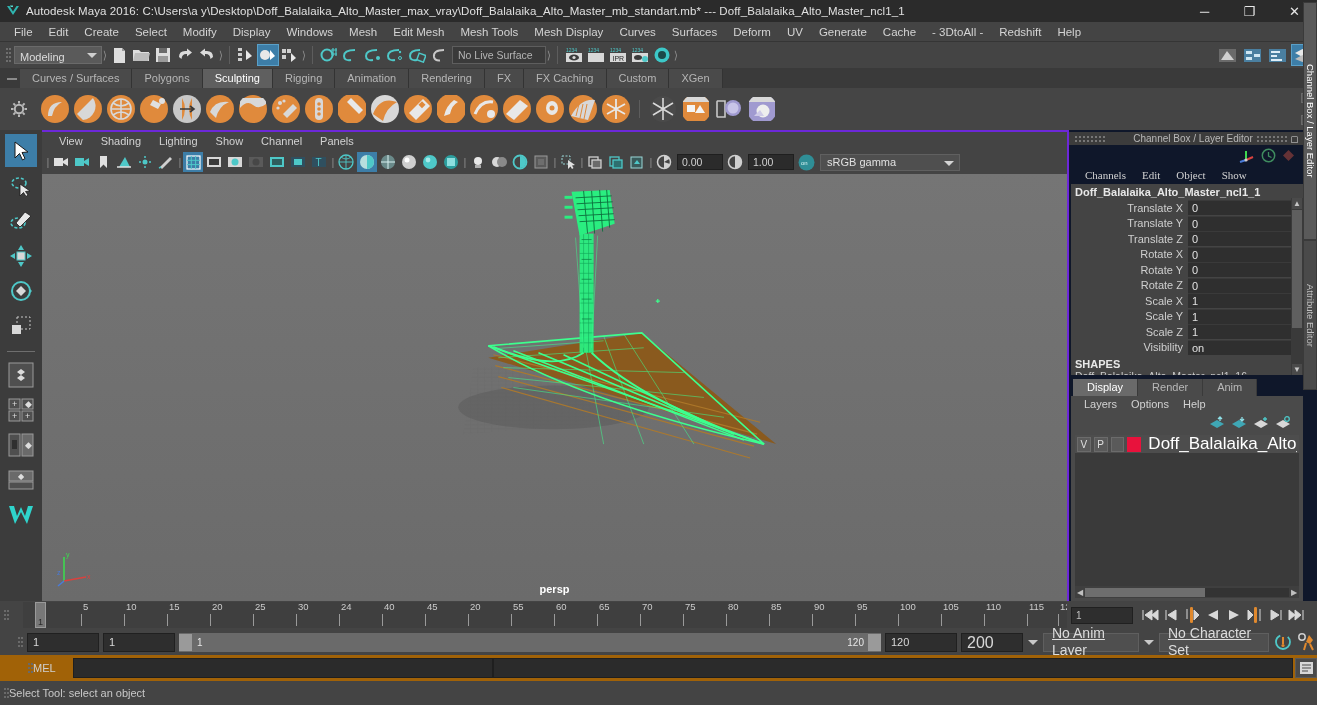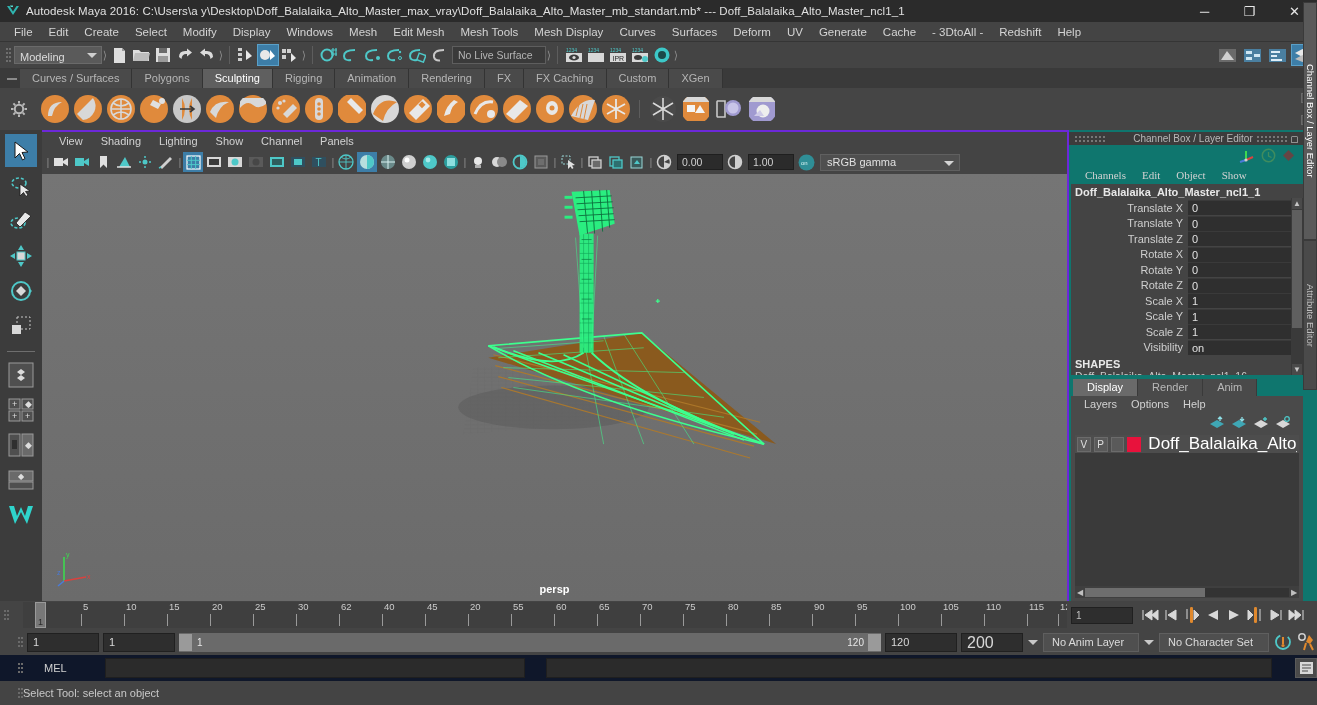--- a/index.html
+++ b/index.html
@@ -88,21 +88,21 @@
   .gammabox { width:140px; height:17px; background:#4f4f4f; border:1px solid #606060; color:#e0e0e0;
      font-size:11px; line-height:15px; padding-left:6px; position:relative; margin-left:3px;}
   .gammabox .arr { position:absolute; right:5px; top:6px; border-left:5px solid transparent;
      border-right:5px solid transparent; border-top:5px solid #d4d4d4; }
   .viewport { flex:1; background:#6f6f6f; position:relative; overflow:hidden; }
   .persp-label { position:absolute; bottom:6px; left:50%; transform:translateX(-50%); color:#ffffff;
      font-size:11px; font-weight:bold; }
   .axis-gizmo { position:absolute; left:14px; bottom:14px; width:40px; height:40px; }
 
   
-  .rightpanel { width:248px; flex:0 0 248px; background:#0f766e; display:flex; flex-direction:column; padding-top:2px;}
+  .rightpanel { width:248px; flex:0 0 248px; background:#0f172a; display:flex; flex-direction:column; padding-top:2px;}
   .cb-title { height:13px; background:#3c3c3c; display:flex; align-items:center; justify-content:center;
      font-size:10px; color:#b8b8b8; position:relative; }
   .cb-title .dots { position:absolute; left:6px; top:4px; width:30px; height:6px;
      background-image:repeating-linear-gradient(to right,#777 0 2px, transparent 2px 4px),
                       repeating-linear-gradient(to right,#777 0 2px, transparent 2px 4px);
      background-size:100% 2px; background-repeat:no-repeat; background-position:0 0, 0 4px;}
   .cb-title .dots2 { position:absolute; right:30px; top:4px; width:30px; height:6px;
      background-image:repeating-linear-gradient(to right,#777 0 2px, transparent 2px 4px),
                       repeating-linear-gradient(to right,#777 0 2px, transparent 2px 4px);
      background-size:100% 2px; background-repeat:no-repeat; background-position:0 0, 0 4px;}
@@ -167,35 +167,35 @@
   
   .rangerow { height:26px; background:#444; display:flex; align-items:center; flex:0 0 26px; padding-left:14px; gap:4px;}
   .rfield { width:72px; height:19px; background:#2e2e2e; border:1px solid #202020; color:#d8d8d8;
      font-size:11px; line-height:17px; padding-left:5px; }
   .rangebar { flex:1; height:19px; background:#6a6a6a; position:relative; display:flex; align-items:center;}
   .rangebar .endL, .rangebar .endR { width:13px; height:17px; background:#9a9a9a; }
   .rangebar .lv { font-size:10px; color:#e8e8e8; padding-left:5px; }
   .rangebar .rv { font-size:10px; color:#e8e8e8; margin-left:auto; padding-right:4px; }
   .ddfield { width:62px; height:19px; background:#2e2e2e; border:1px solid #202020; color:#d8d8d8;
      font-size:16px; line-height:17px; padding-left:5px; }
-  .selbox { height:19px; background:#4f4f4f; border:1px solid #5f5f5f; color:#dcdcdc; font-size:11px;
-     line-height:17px; padding:0 8px; display:flex; align-items:center;}
+  .selbox { height:19px; background:#4f4f4f; border:1px solid #5f5f5f; color:#dcdcdc; font-size:14px;
+     line-height:17px; padding:0 8px; display:flex; align-items:center;text-decoration:underline;}
   .ddarr { width:12px; height:19px; display:flex; align-items:center; justify-content:center; }
   .ddarr i { border-left:5px solid transparent; border-right:5px solid transparent; border-top:5px solid #c8c8c8;}
 
   
-  .cmdrow { height:26px; background:#0f172a; display:flex; align-items:center; flex:0 0 26px; padding-left:14px; gap:21px;}
+  .cmdrow { height:26px; background:#a16207; display:flex; align-items:center; flex:0 0 26px; padding-left:24px; gap:0;}
   .mel-lab { width:40px; font-size:11px; color:#d0d0d0; }
   .cmd-in { width:420px; height:20px; background:#2b2b2b; border:1px solid #1f1f1f; }
   .cmd-out { flex:1; height:20px; background:#2b2b2b; border:1px solid #1f1f1f; margin-right:2px;}
   .cmd-btn { width:22px; height:20px; background:#4a4a4a; border:1px solid #5a5a5a; display:flex;
      align-items:center; justify-content:center; flex:0 0 22px;}
 
   
-  .helpline { height:24px; background:#444; display:flex; align-items:center; flex:0 0 24px; padding-left:14px;}
+  .helpline { height:24px; background:#444; display:flex; align-items:center; flex:0 0 24px; padding-left:0;}
   .helpline .txt { font-size:11px; color:#c8c8c8; }
 
   .vgrip { width:9px; height:18px; flex:0 0 9px; display:flex; flex-direction:column; justify-content:center;
      align-items:center; gap:2px; }
   .vgrip i { width:2px; height:2px; background:#6a6a6a; box-shadow:3px 0 0 #6a6a6a;}
 </style>
 </head>
 <body>
 
 <div class="app">
@@ -1120,21 +1120,21 @@
         </div>
       <div class="tick" style="left:230px">
           <span class="lab">25</span>
           <span class="ln"></span>
         </div>
       <div class="tick" style="left:273px">
           <span class="lab">30</span>
           <span class="ln"></span>
         </div>
       <div class="tick" style="left:316px">
-          <span class="lab">62</span>
+          <span class="lab">24</span>
           <span class="ln"></span>
         </div>
       <div class="tick" style="left:359px">
           <span class="lab">40</span>
           <span class="ln"></span>
         </div>
       <div class="tick" style="left:402px">
           <span class="lab">45</span>
           <span class="ln"></span>
         </div>

